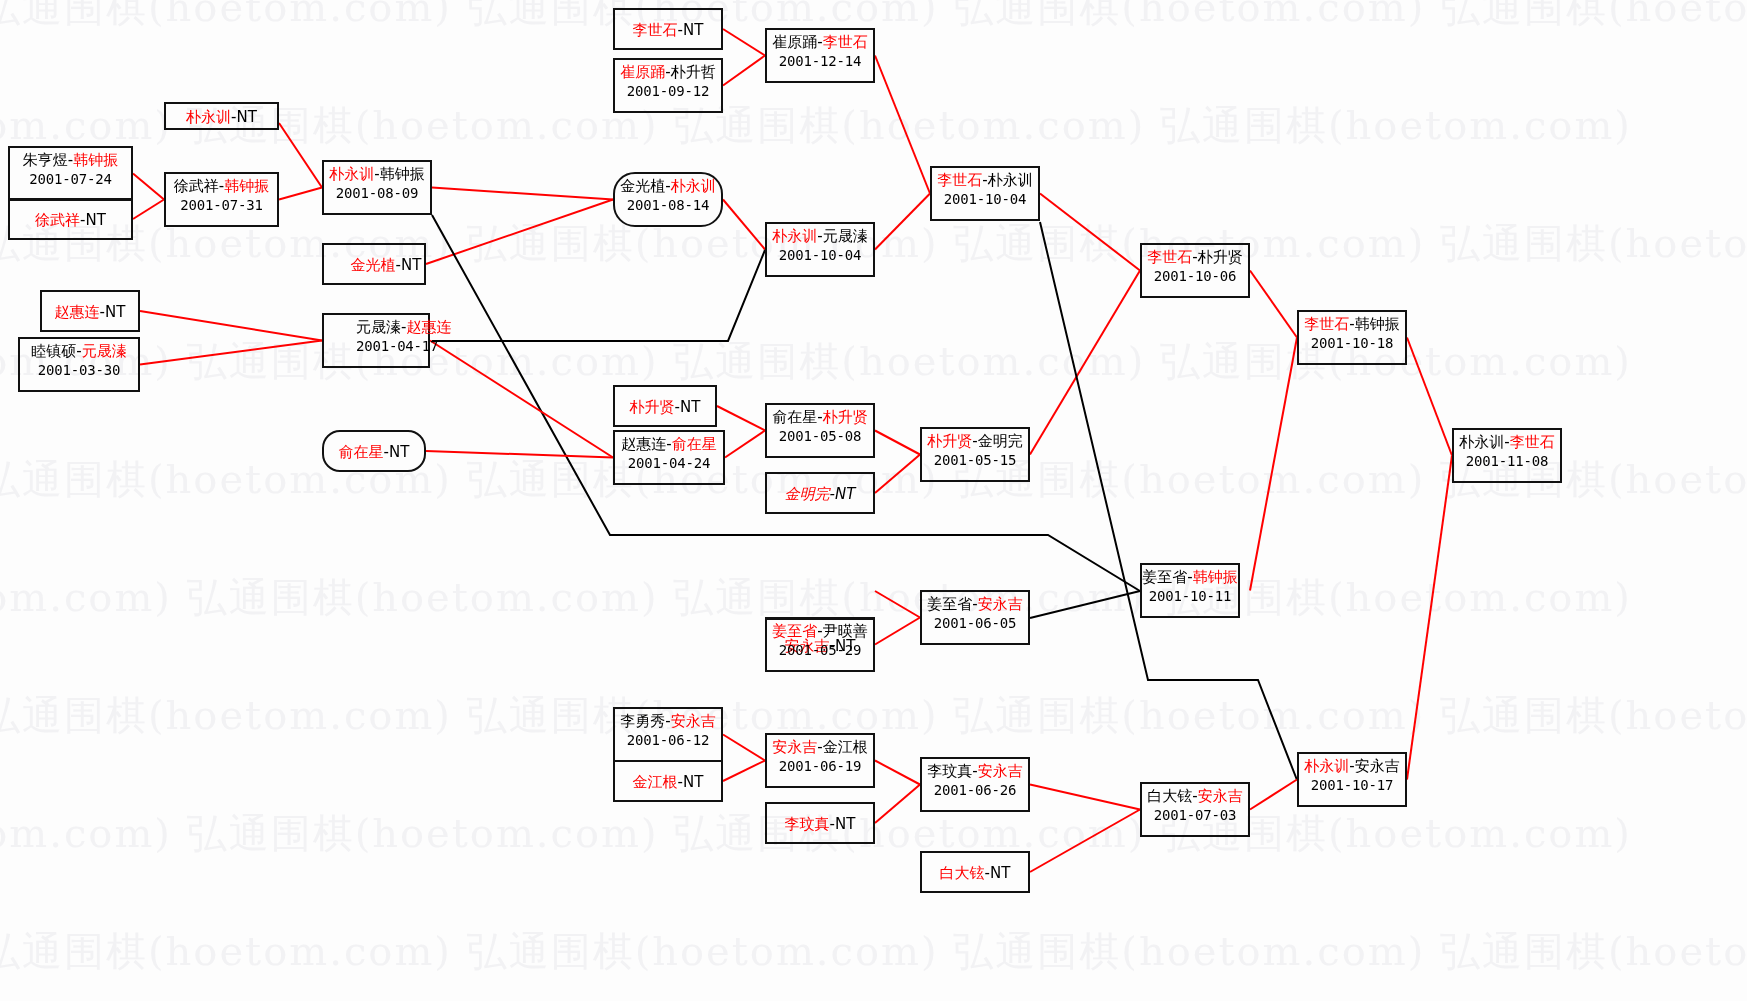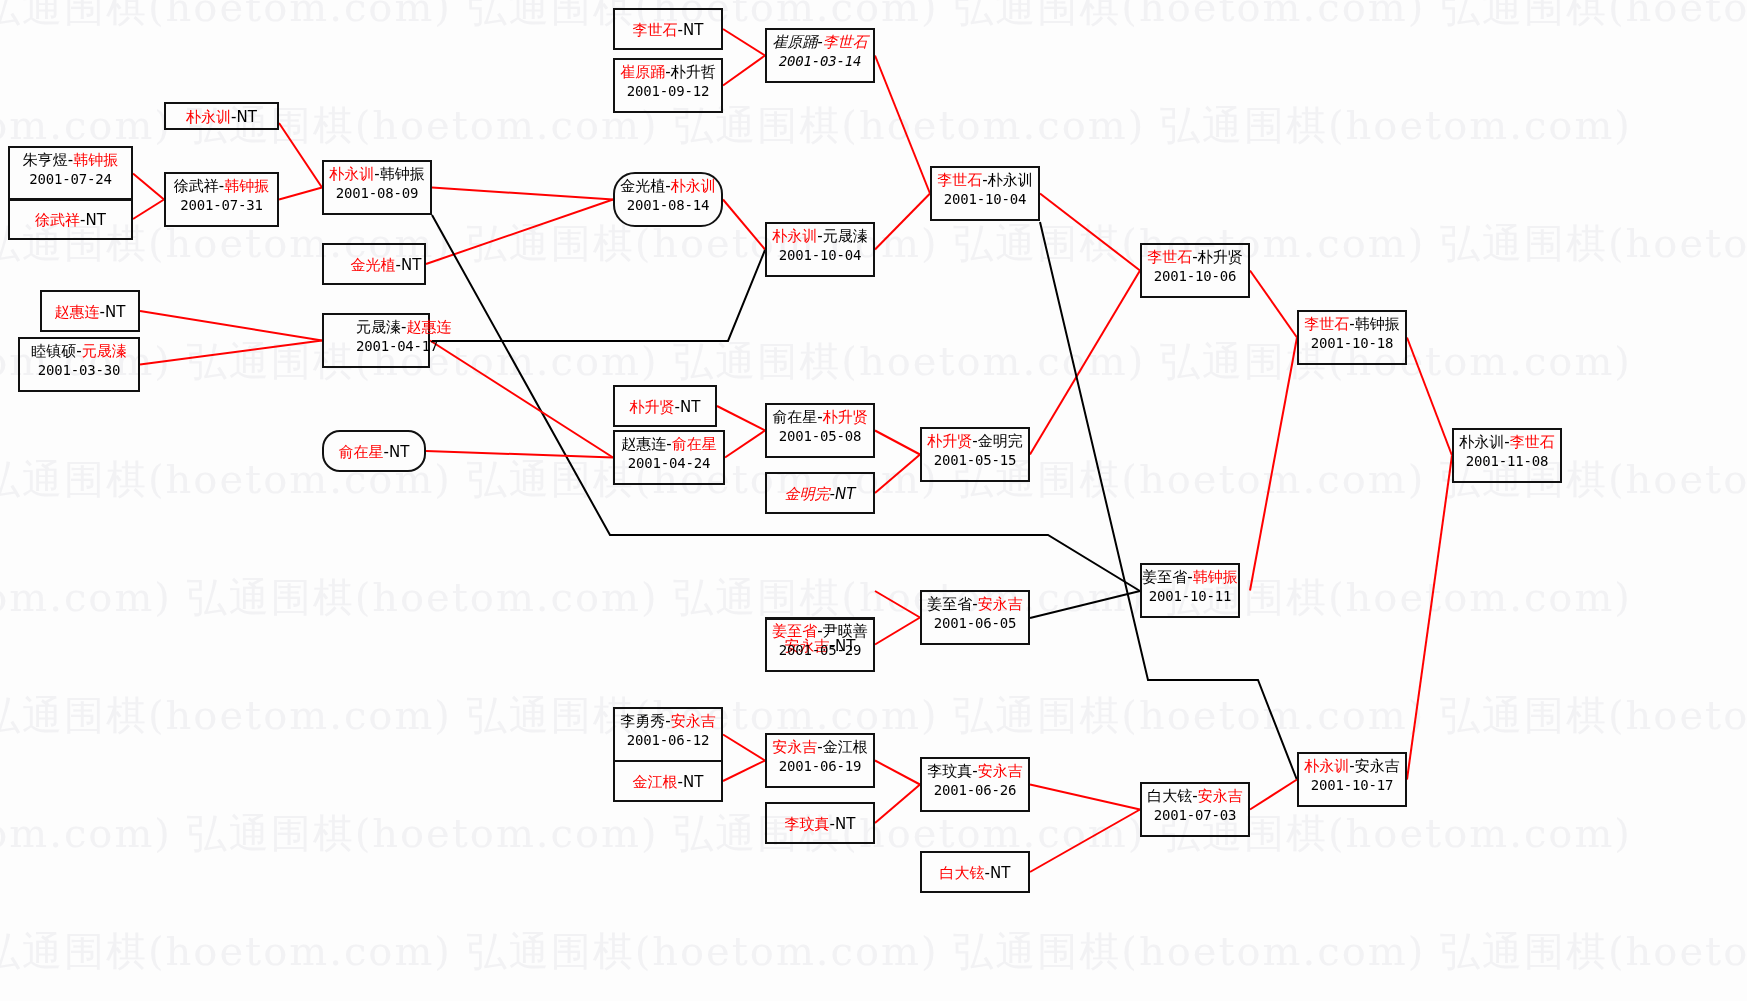--- a/index.html
+++ b/index.html
@@ -131,23 +131,23 @@
         <span class="ttl"><span class="r">朴永训</span><span class="k">-</span><span class="k">元晟溱</span></span>
         <span class="dt">2001-10-04</span>
       </div>
       <div class="node" id="box-n12" style="left: 613px; top: 8px; width: 110px; height: 42px; border-color: rgb(17, 17, 17); justify-content: center;">
         <span class="ttl"><span class="r">李世石</span><span class="k">-</span><span class="k">NT</span></span>
       </div>
       <div class="node" id="box-n13" style="left: 613px; top: 58px; width: 110px; height: 55px; border-color: rgb(17, 17, 17);">
         <span class="ttl"><span class="r">崔原踊</span><span class="k">-</span><span class="k">朴升哲</span></span>
         <span class="dt">2001-09-12</span>
       </div>
-      <div class="node" id="box-n14" style="left: 765px; top: 28px; width: 110px; height: 55px; border-color: rgb(17, 17, 17); font-style: italic;">
+      <div class="node" id="box-n14" style="left: 765px; top: 28px; width: 110px; height: 55px; border-color: rgb(17, 17, 17);">
         <span class="ttl"><span class="k">崔原踊</span><span class="k">-</span><span class="r">李世石</span></span>
-        <span class="dt">2001-03-14</span>
+        <span class="dt">2001-12-14</span>
       </div>
       <div class="node" id="box-n15" style="left: 930px; top: 166px; width: 110px; height: 55px; border-color: rgb(17, 17, 17);">
         <span class="ttl"><span class="r">李世石</span><span class="k">-</span><span class="k">朴永训</span></span>
         <span class="dt">2001-10-04</span>
       </div>
       <div class="node" id="box-n16" style="left: 322px; top: 430px; width: 104px; height: 42px; border-color: rgb(17, 17, 17); justify-content: center; border-radius: 18px;">
         <span class="ttl"><span class="r">俞在星</span><span class="k">-</span><span class="k">NT</span></span>
       </div>
       <div class="node" id="box-n17" style="left: 613px; top: 385px; width: 104px; height: 42px; border-color: rgb(17, 17, 17); justify-content: center;">
         <span class="ttl"><span class="r">朴升贤</span><span class="k">-</span><span class="k">NT</span></span>

